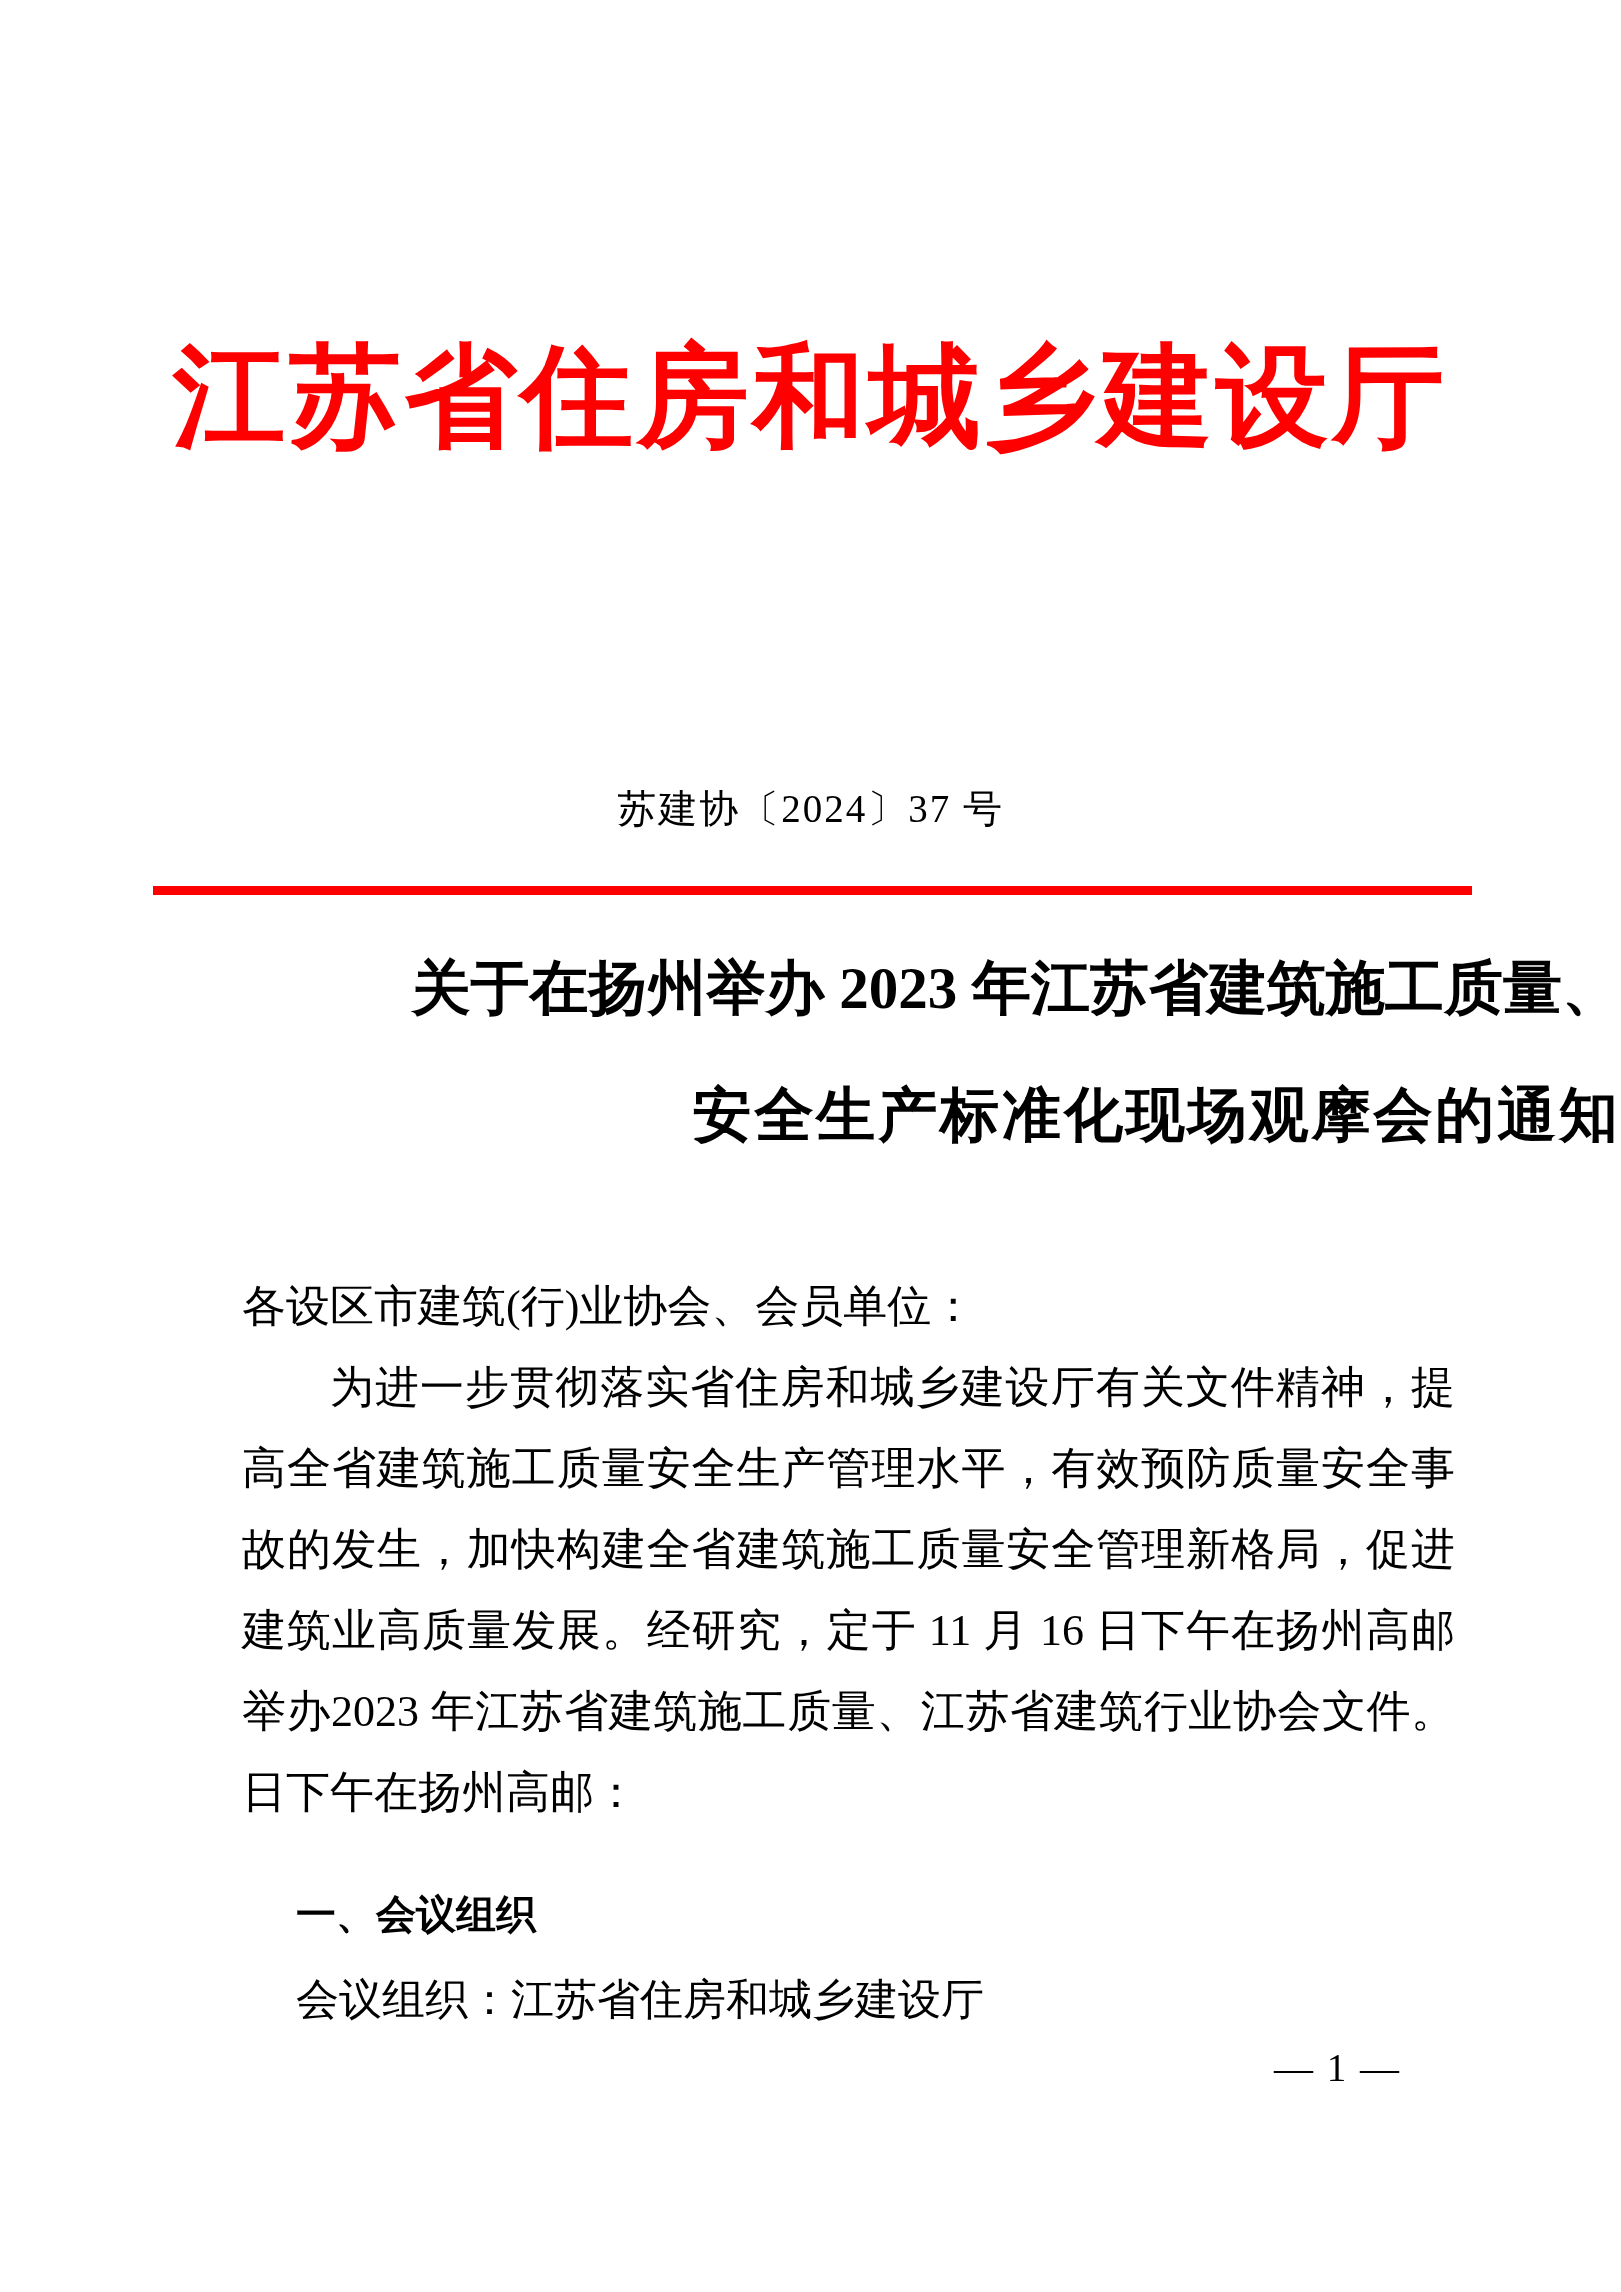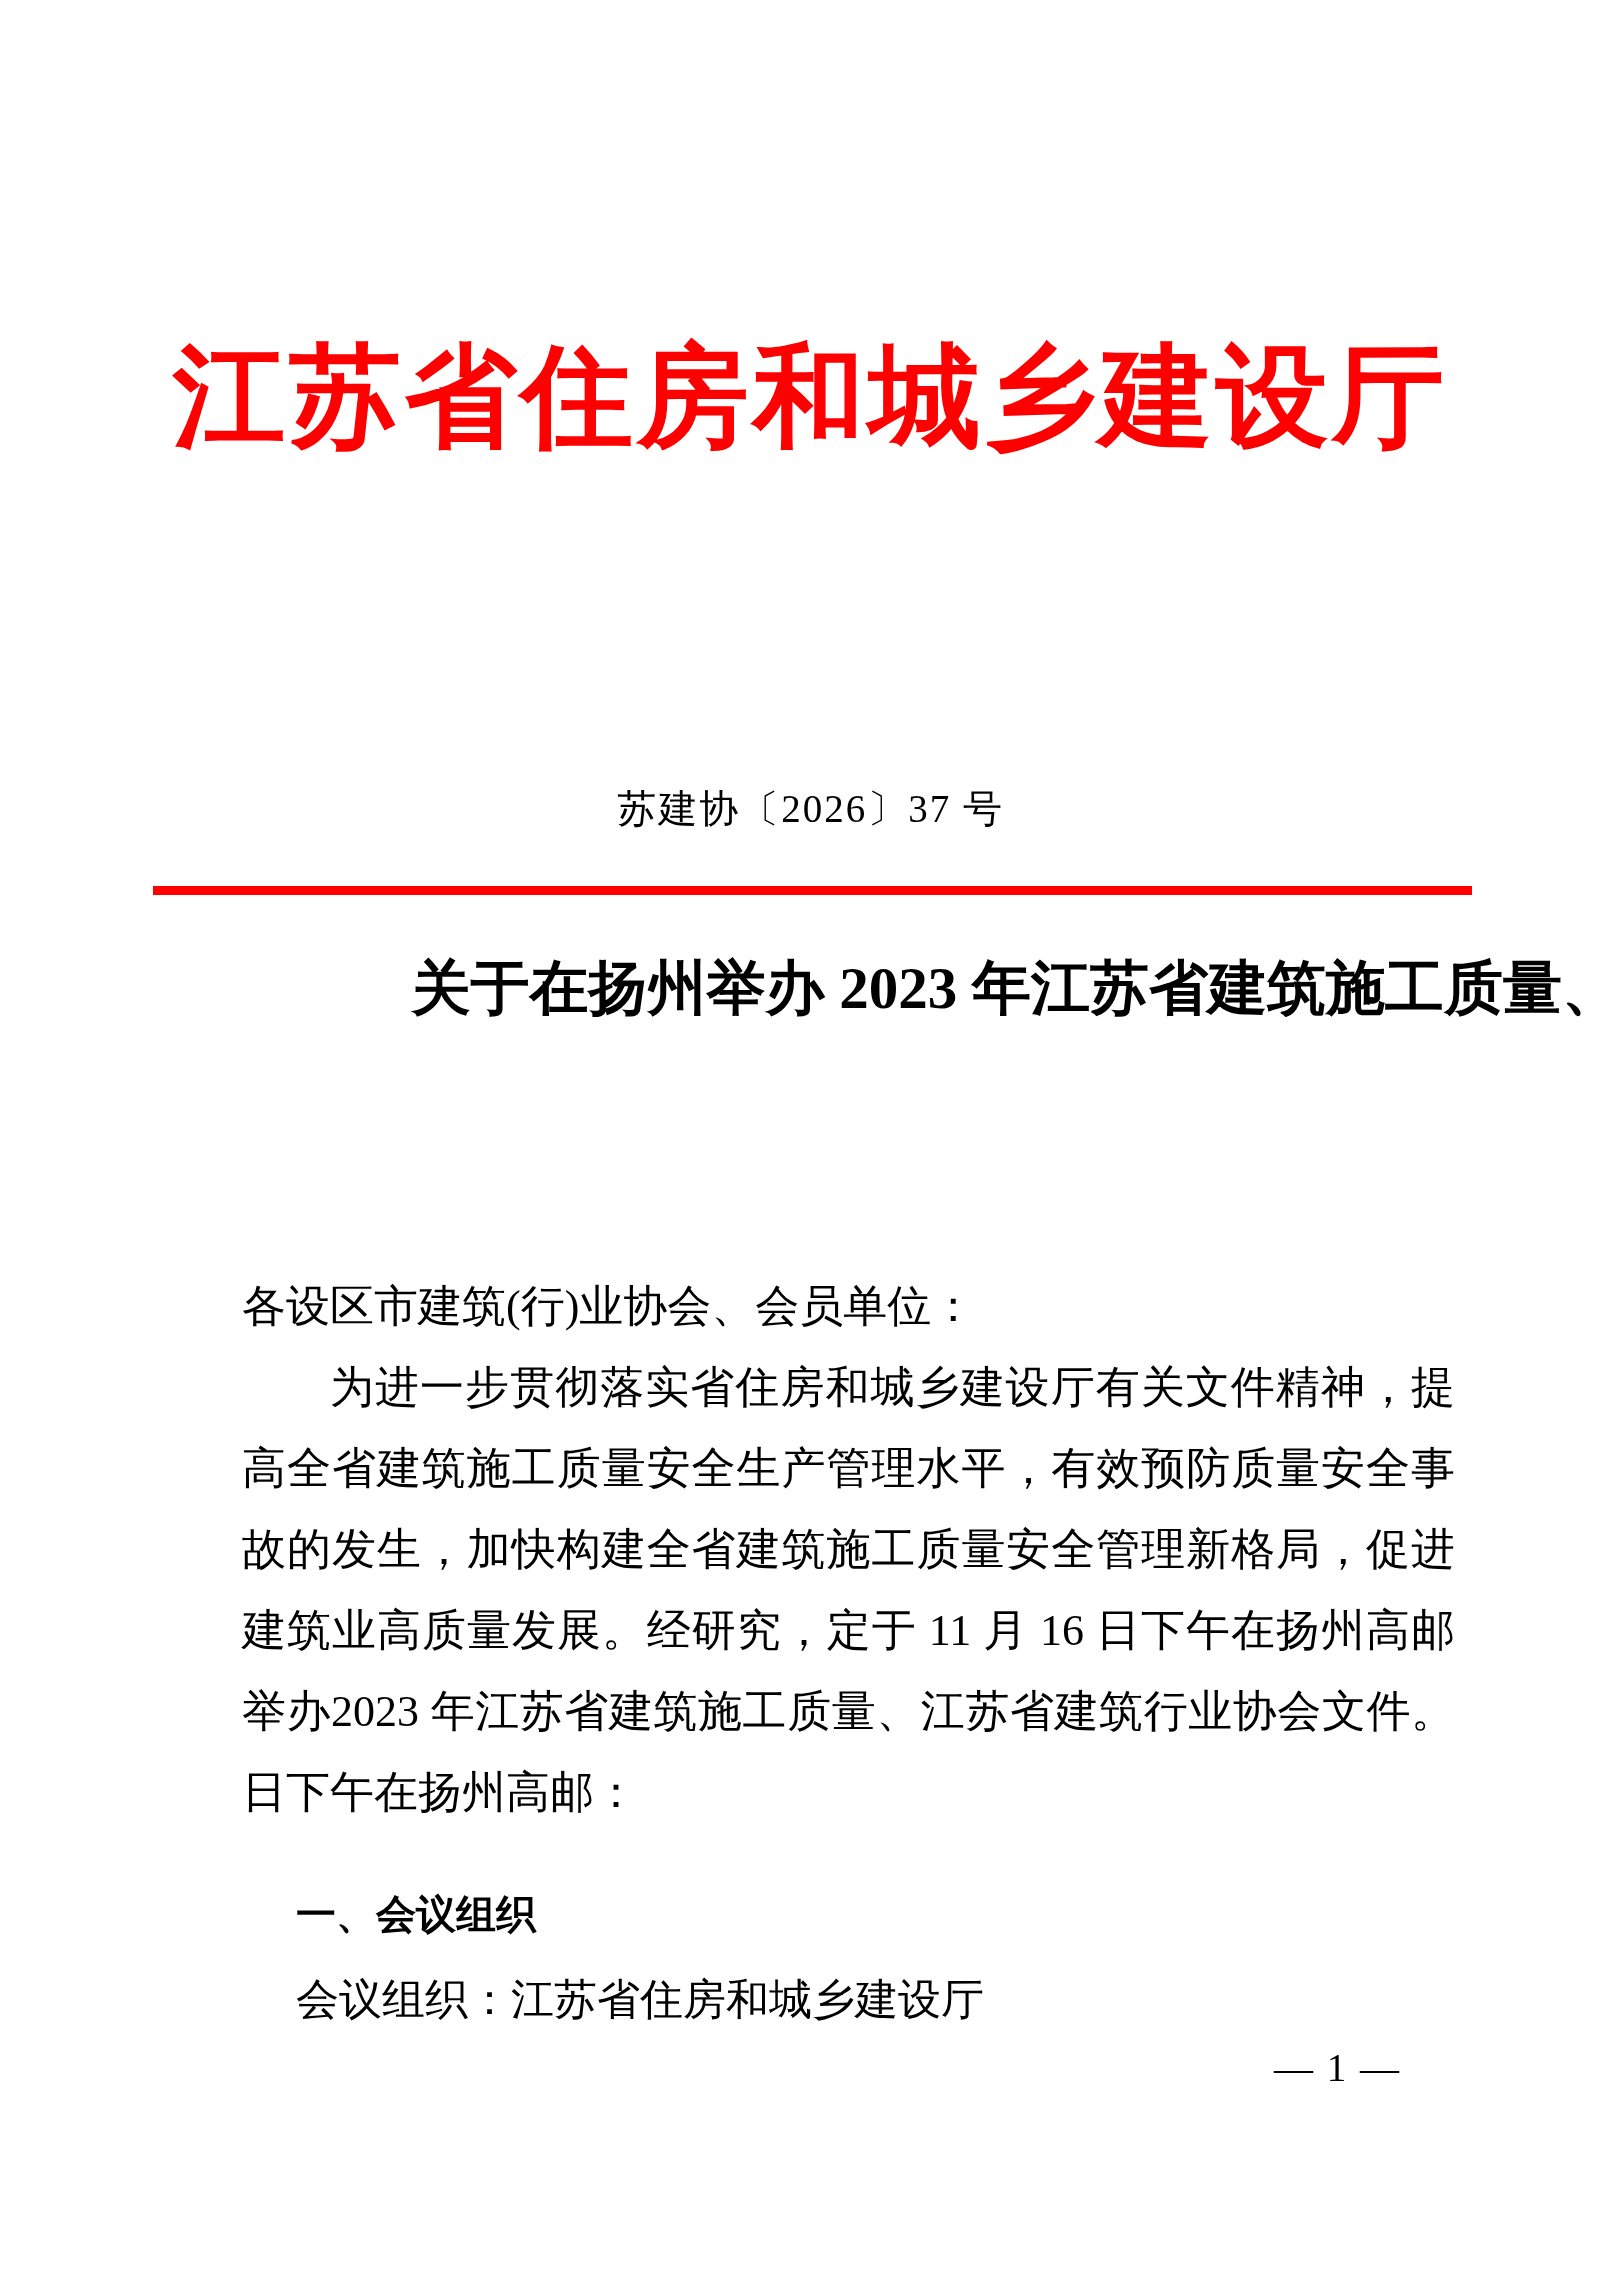--- a/index.html
+++ b/index.html
@@ -107,26 +107,27 @@
     white-space: nowrap;
   }
 </style>
 </head>
 <body>
 
 <div class="page">
 
   <div class="org-header">江苏省住房和城乡建设厅</div>
 
-  <div class="doc-number">苏建协〔2026〕37 号</div>
+  <div class="doc-number">苏建协〔2024〕37 号</div>
 
   <div class="red-rule"></div>
 
   <div class="doc-title line1">关于在扬州举办 2023 年江苏省建筑施工质量、</div>
 
+  <div class="doc-title line2">安全生产标准化现场观摩会的通知</div>
 
   <div class="body-block">
     <div class="bline">各设区市建筑(行)业协会、会员单位：</div>
     <div class="bline fill indent">为进一步贯彻落实省住房和城乡建设厅有关文件精神，提</div>
     <div class="bline fill">高全省建筑施工质量安全生产管理水平，有效预防质量安全事</div>
     <div class="bline fill">故的发生，加快构建全省建筑施工质量安全管理新格局，促进</div>
     <div class="bline fill">建筑业高质量发展。经研究，定于 11 月 16 日下午在扬州高邮</div>
     <div class="bline fill">举办2023 年江苏省建筑施工质量、江苏省建筑行业协会文件。</div>
     <div class="bline">日下午在扬州高邮：</div>
   </div>

